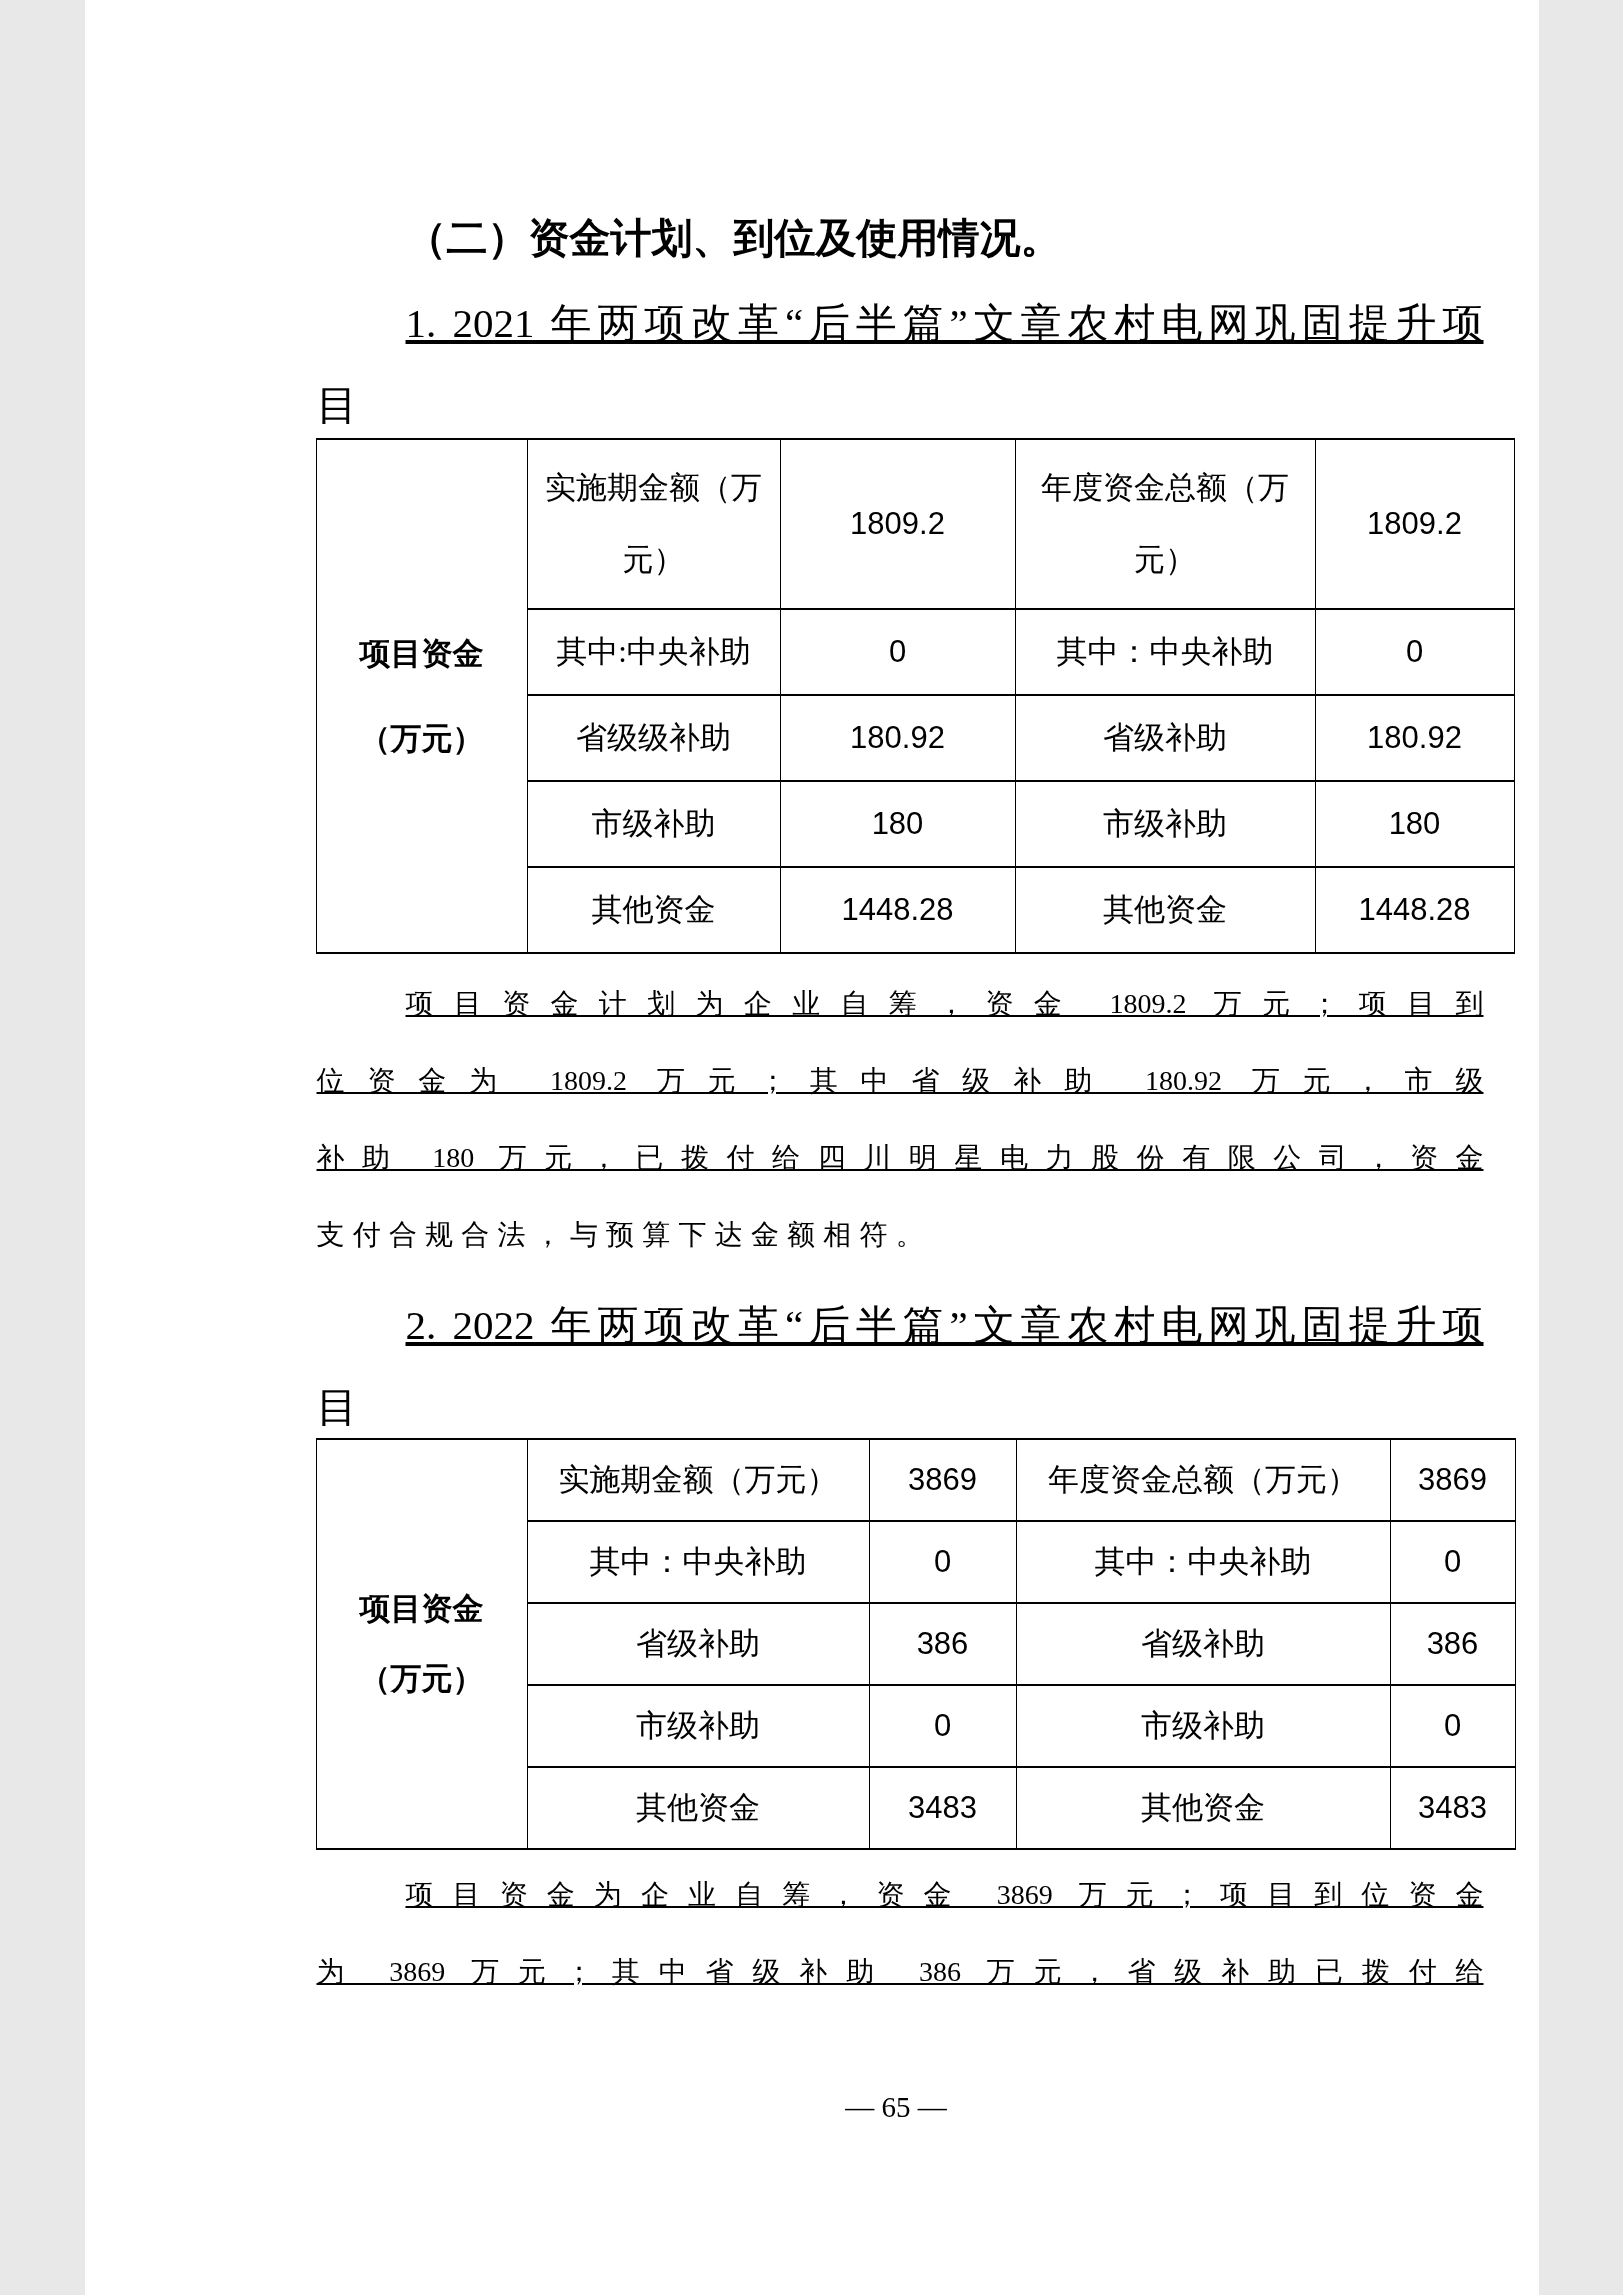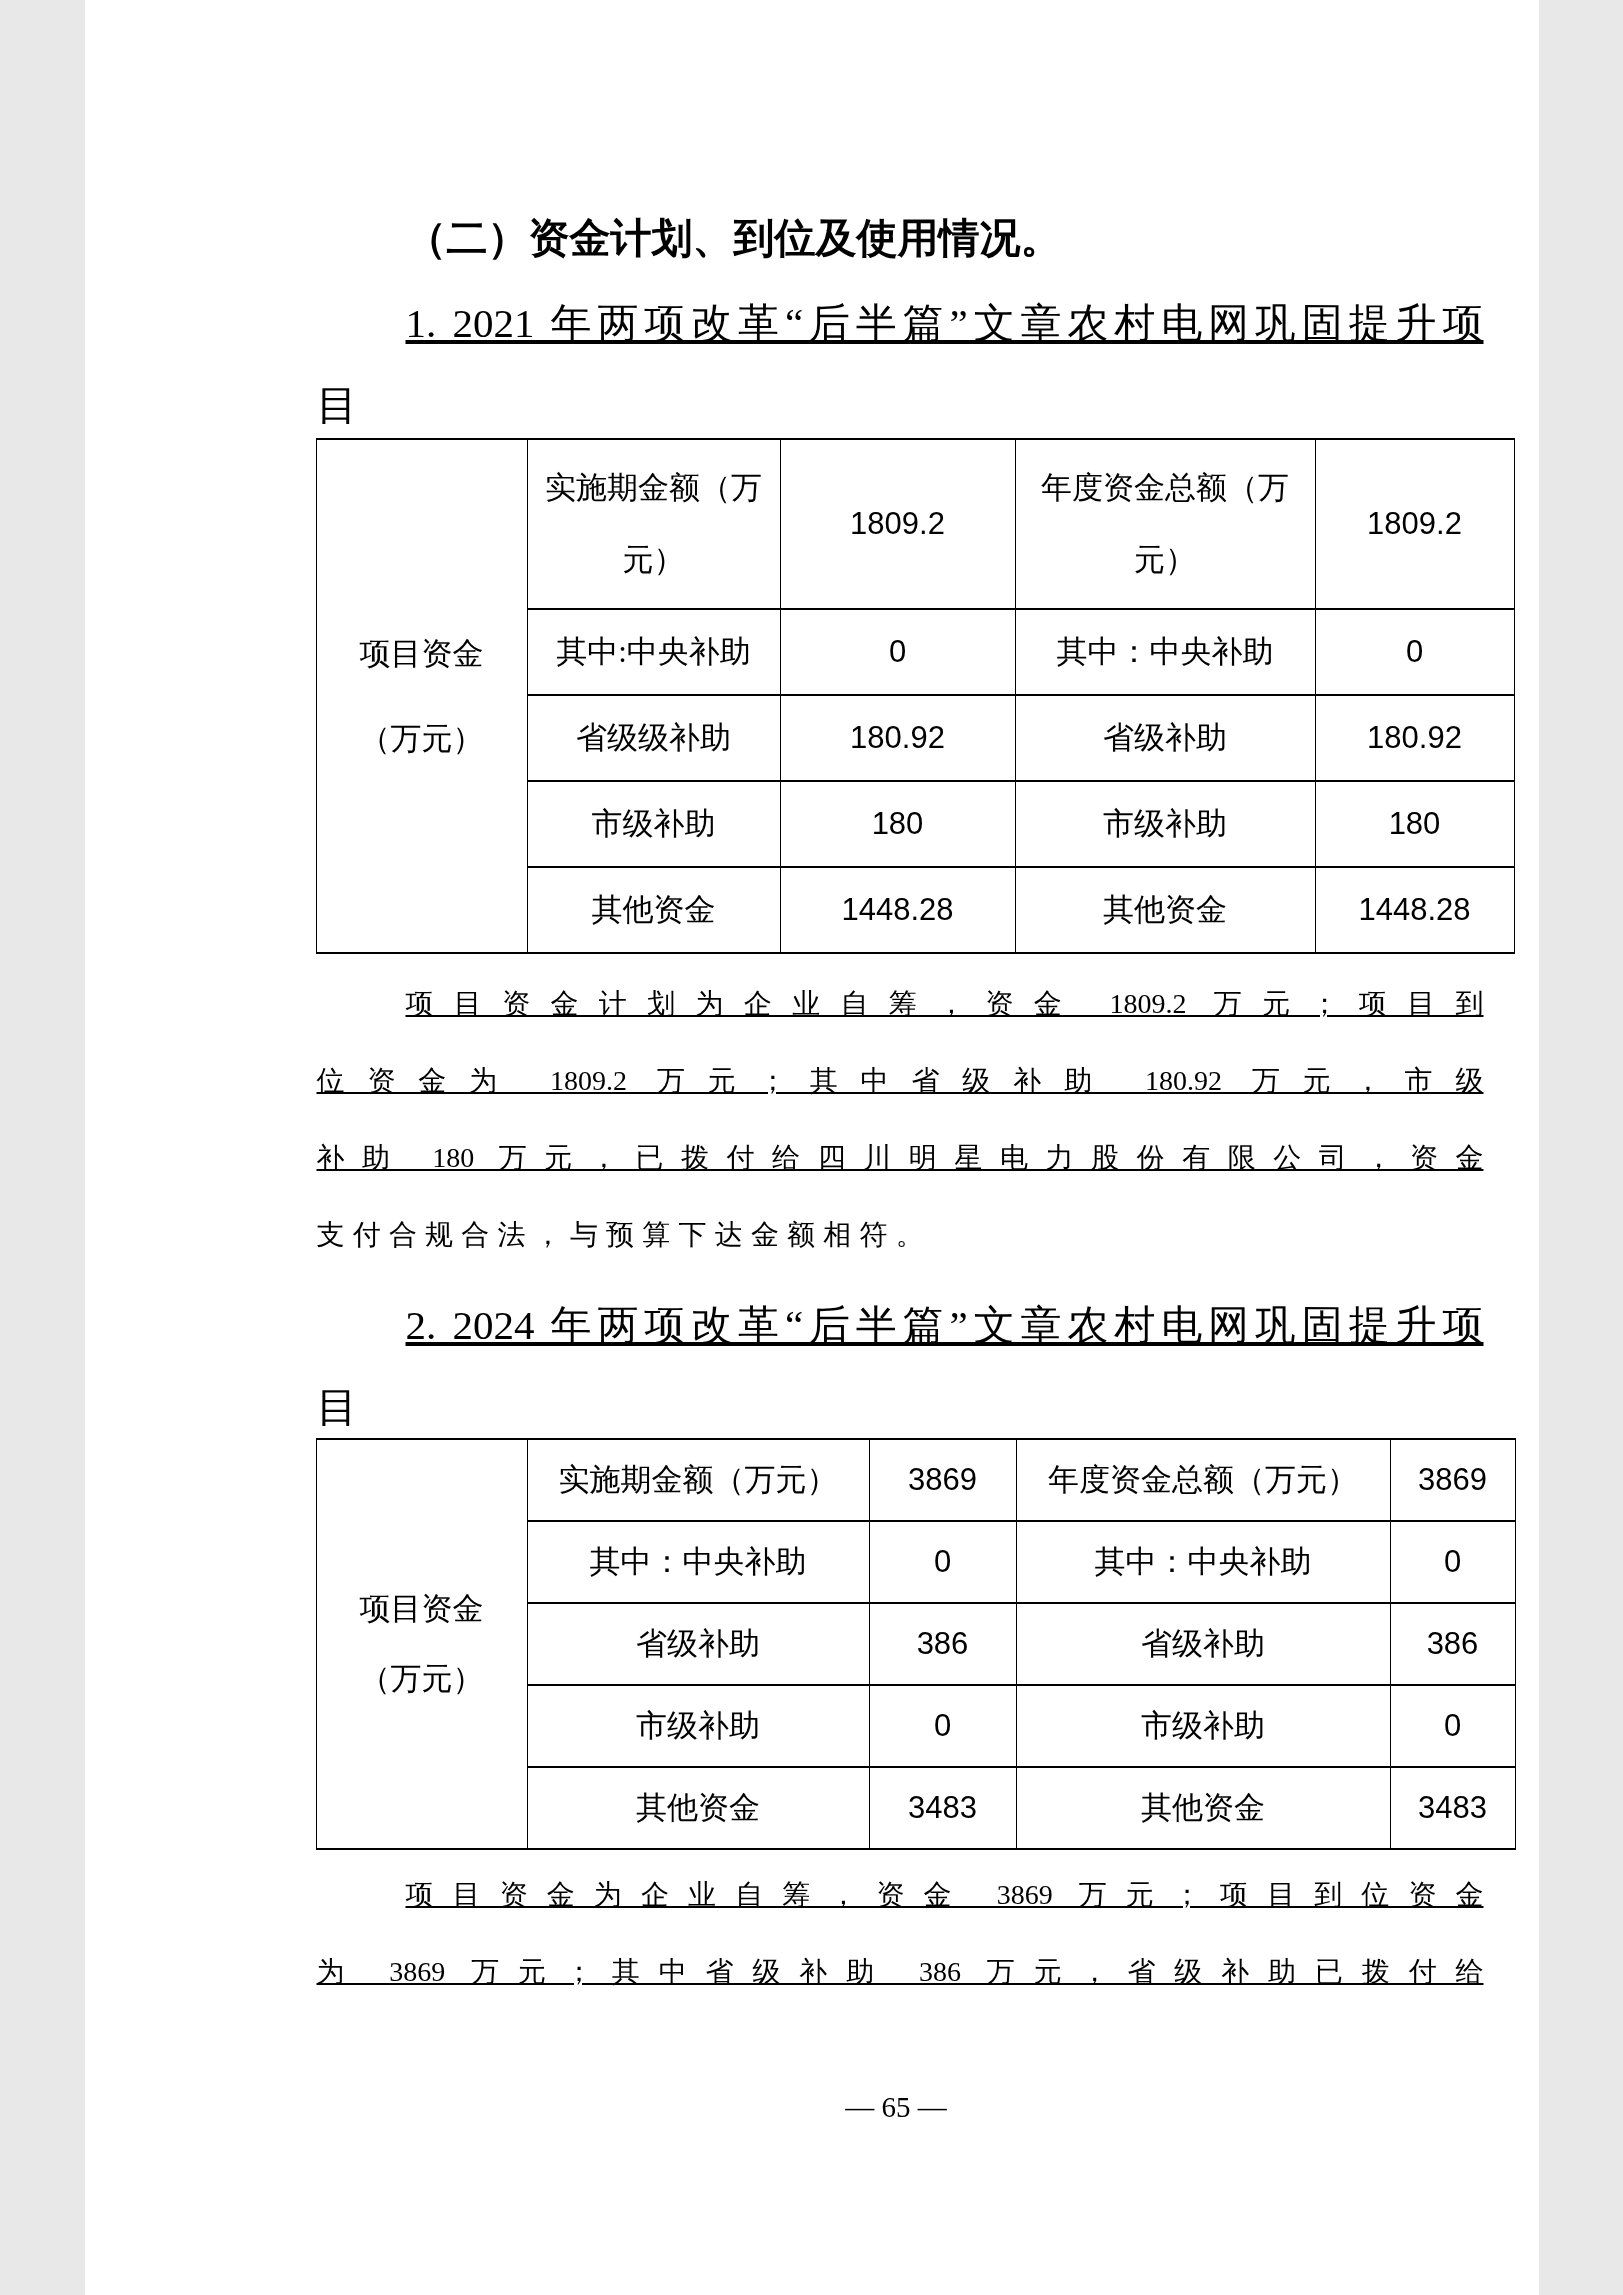--- a/index.html
+++ b/index.html
@@ -39,21 +39,21 @@
     border-bottom-width: 2.7px;
     text-align: center;
     vertical-align: middle;
     font-size: 31px;
     padding: 0 6.8px;
     overflow: hidden;
   }
   .t1 tr { height: 86px; }
   .t1 tr.r1 { height: 170px; }
   .t2 tr { height: 82px; }
-  .rowhead { white-space: pre-line; }
+  .rowhead { white-space: pre-line; font-weight: bold; }
   .t1 .rowhead { line-height: 85px; }
   .t2 .rowhead { line-height: 70px; }
   .wrap2 { white-space: pre-line; line-height: 72px; }
   .num {
     font-family: "Liberation Sans", "DejaVu Sans", sans-serif;
     font-size: 37px;
   }
   .pagenum {
     position: absolute;
     top: 2083px;
@@ -125,21 +125,21 @@
   </table>
 
   <div class="block para" style="top:965px">
     <div class="line indent justify">项目资金计划为企业自筹，资金 1809.2 万元；项目到</div>
     <div class="line justify">位资金为 1809.2 万元；其中省级补助 180.92 万元，市级</div>
     <div class="line justify">补助 180 万元，已拨付给四川明星电力股份有限公司，资金</div>
     <div class="line short">支付合规合法，与预算下达金额相符。</div>
   </div>
 
   <div class="block heading" style="top:1284px">
-    <div class="hline indent justify">2. 2024 年两项改革“后半篇”文章农村电网巩固提升项</div>
+    <div class="hline indent justify">2. 2022 年两项改革“后半篇”文章农村电网巩固提升项</div>
     <div class="hline">目</div>
   </div>
 
   <table class="tbl t2" style="top:1438px">
     <colgroup>
       <col style="width:211px">
         <col style="width:342px">
         <col style="width:147px">
         <col style="width:374px">
         <col style="width:125px">

